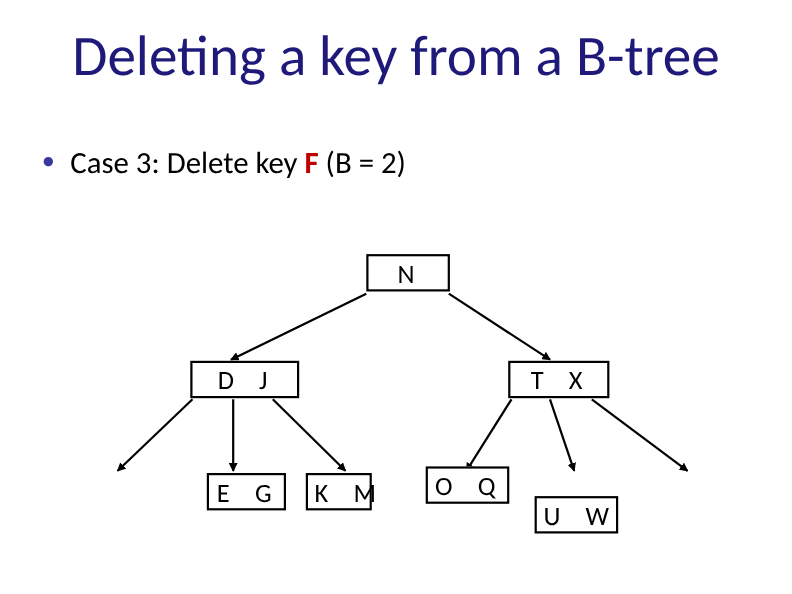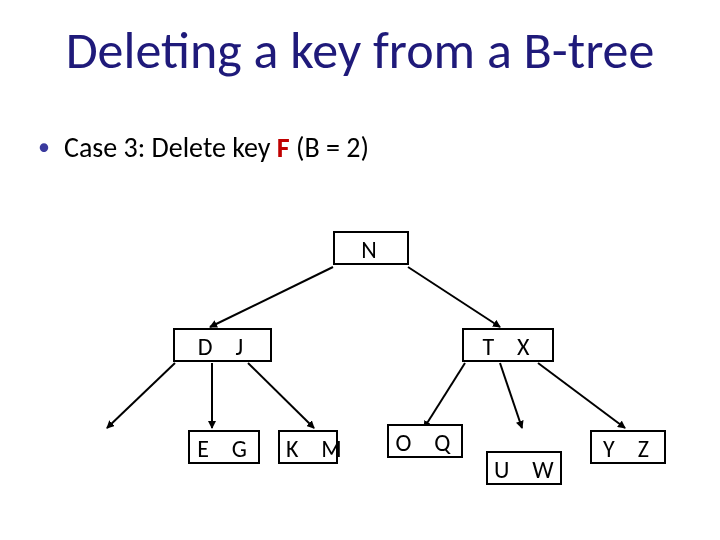--- a/index.html
+++ b/index.html
@@ -98,15 +98,14 @@
 
 <div class="node" style="left:333px; top:231px; width:76px;">N</div>
 
 <div class="node" style="left:173px; top:328px; width:99px;text-align:center;">D  J</div>
 <div class="node" style="left:462px; top:328px; width:92px;">T  X</div>
 
 <div class="node" style="left:188px; top:430px; width:72px;">E  G</div>
 <div class="node" style="left:278px; top:430px; width:60px;">K  M</div>
 <div class="node" style="left:387px; top:424px; width:76px;">O  Q</div>
 <div class="node" style="left:486px; top:430px; width:76px;margin-top:21px;">U  W</div>
-<div class="node" style="left:590px; top:430px; width:76px;">Y  Z</div>
 
 </div>
 
 </body></html>

